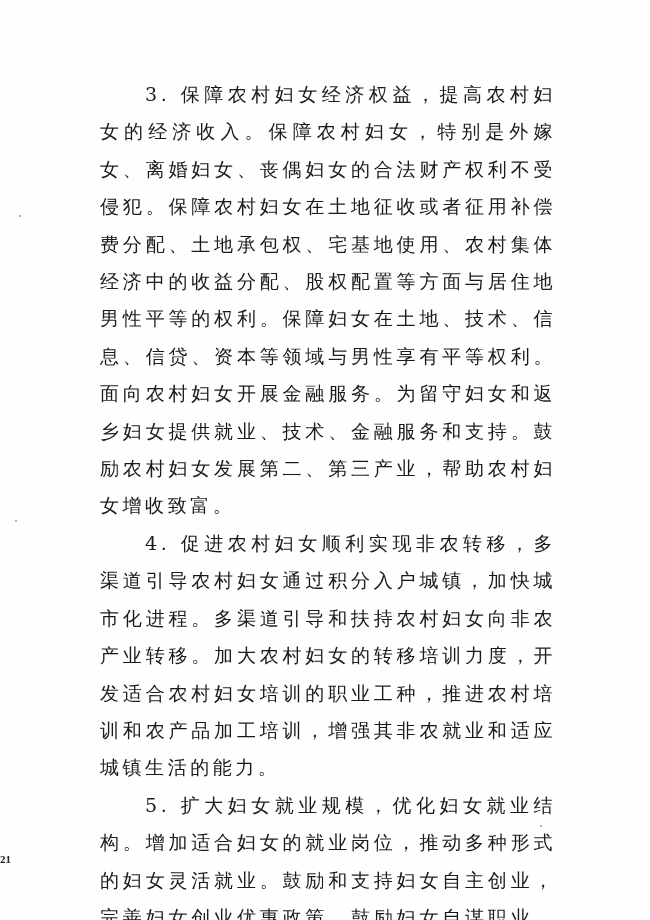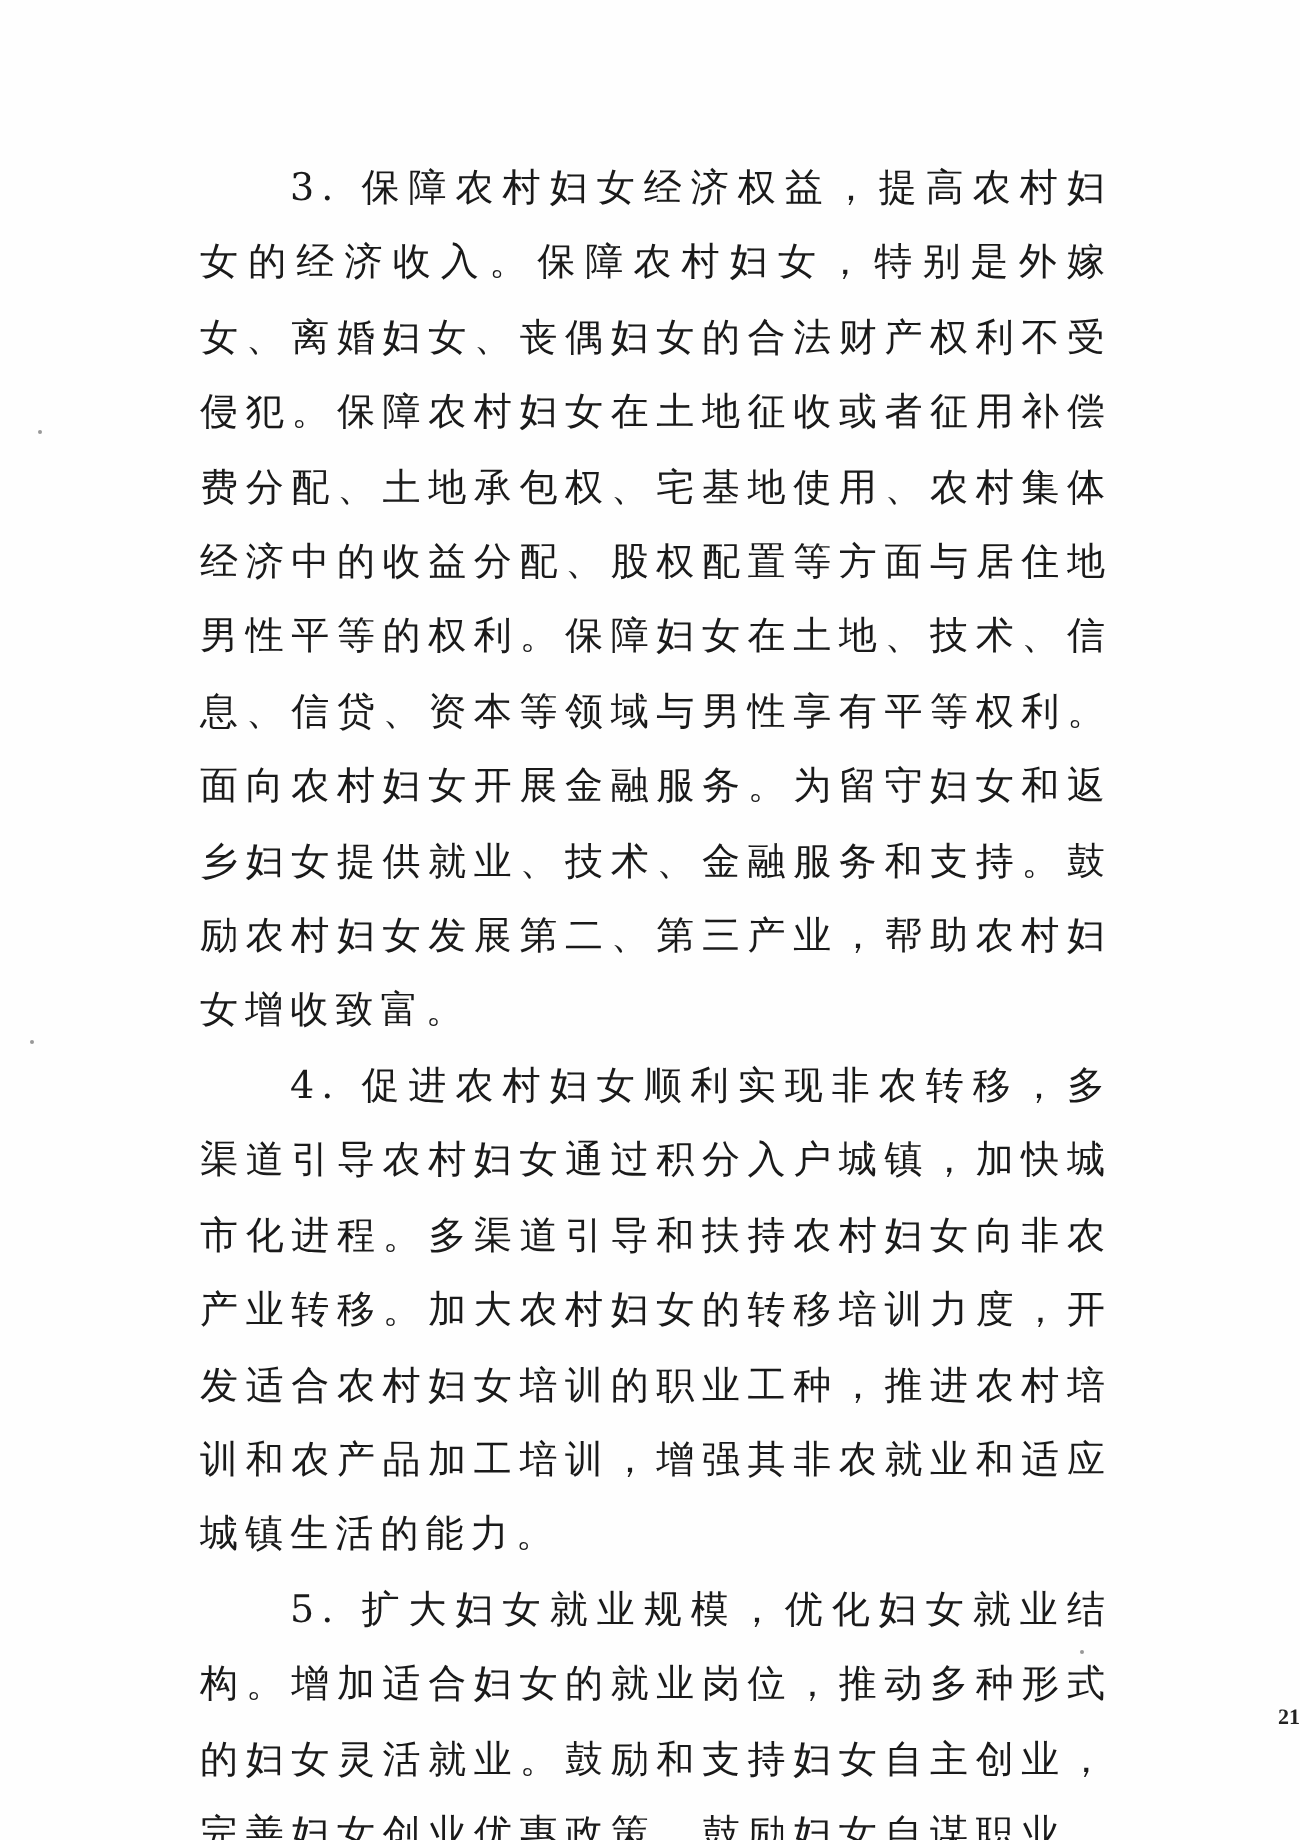--- a/index.html
+++ b/index.html
@@ -35,21 +35,21 @@
     text-align: justify;
     text-align-last: left;
     text-indent: 45px;
     word-break: break-all;
   }
   .page-number {
     position: absolute;
     left: 0;
     width: 650px;
     top: 853px;
-    text-align: right;
+    text-align: left;
     font-family: "Liberation Serif", serif;
     font-weight: bold;
     font-size: 11px;
     color: #222;
   }
   .speck {
     position: absolute;
     width: 2px; height: 2px;
     background: #999;
     border-radius: 1px;

